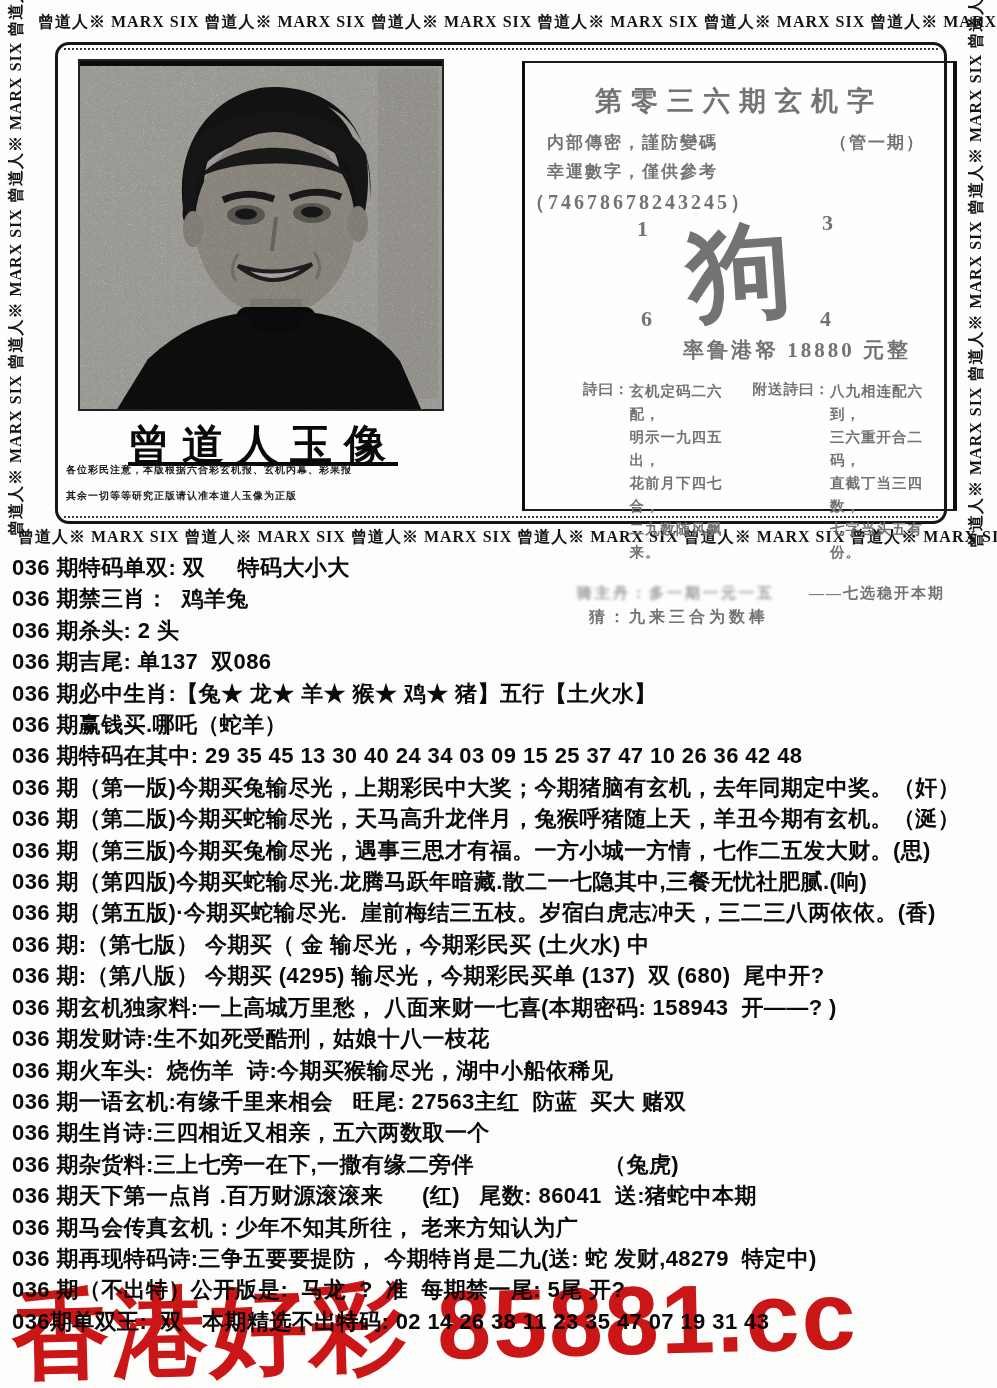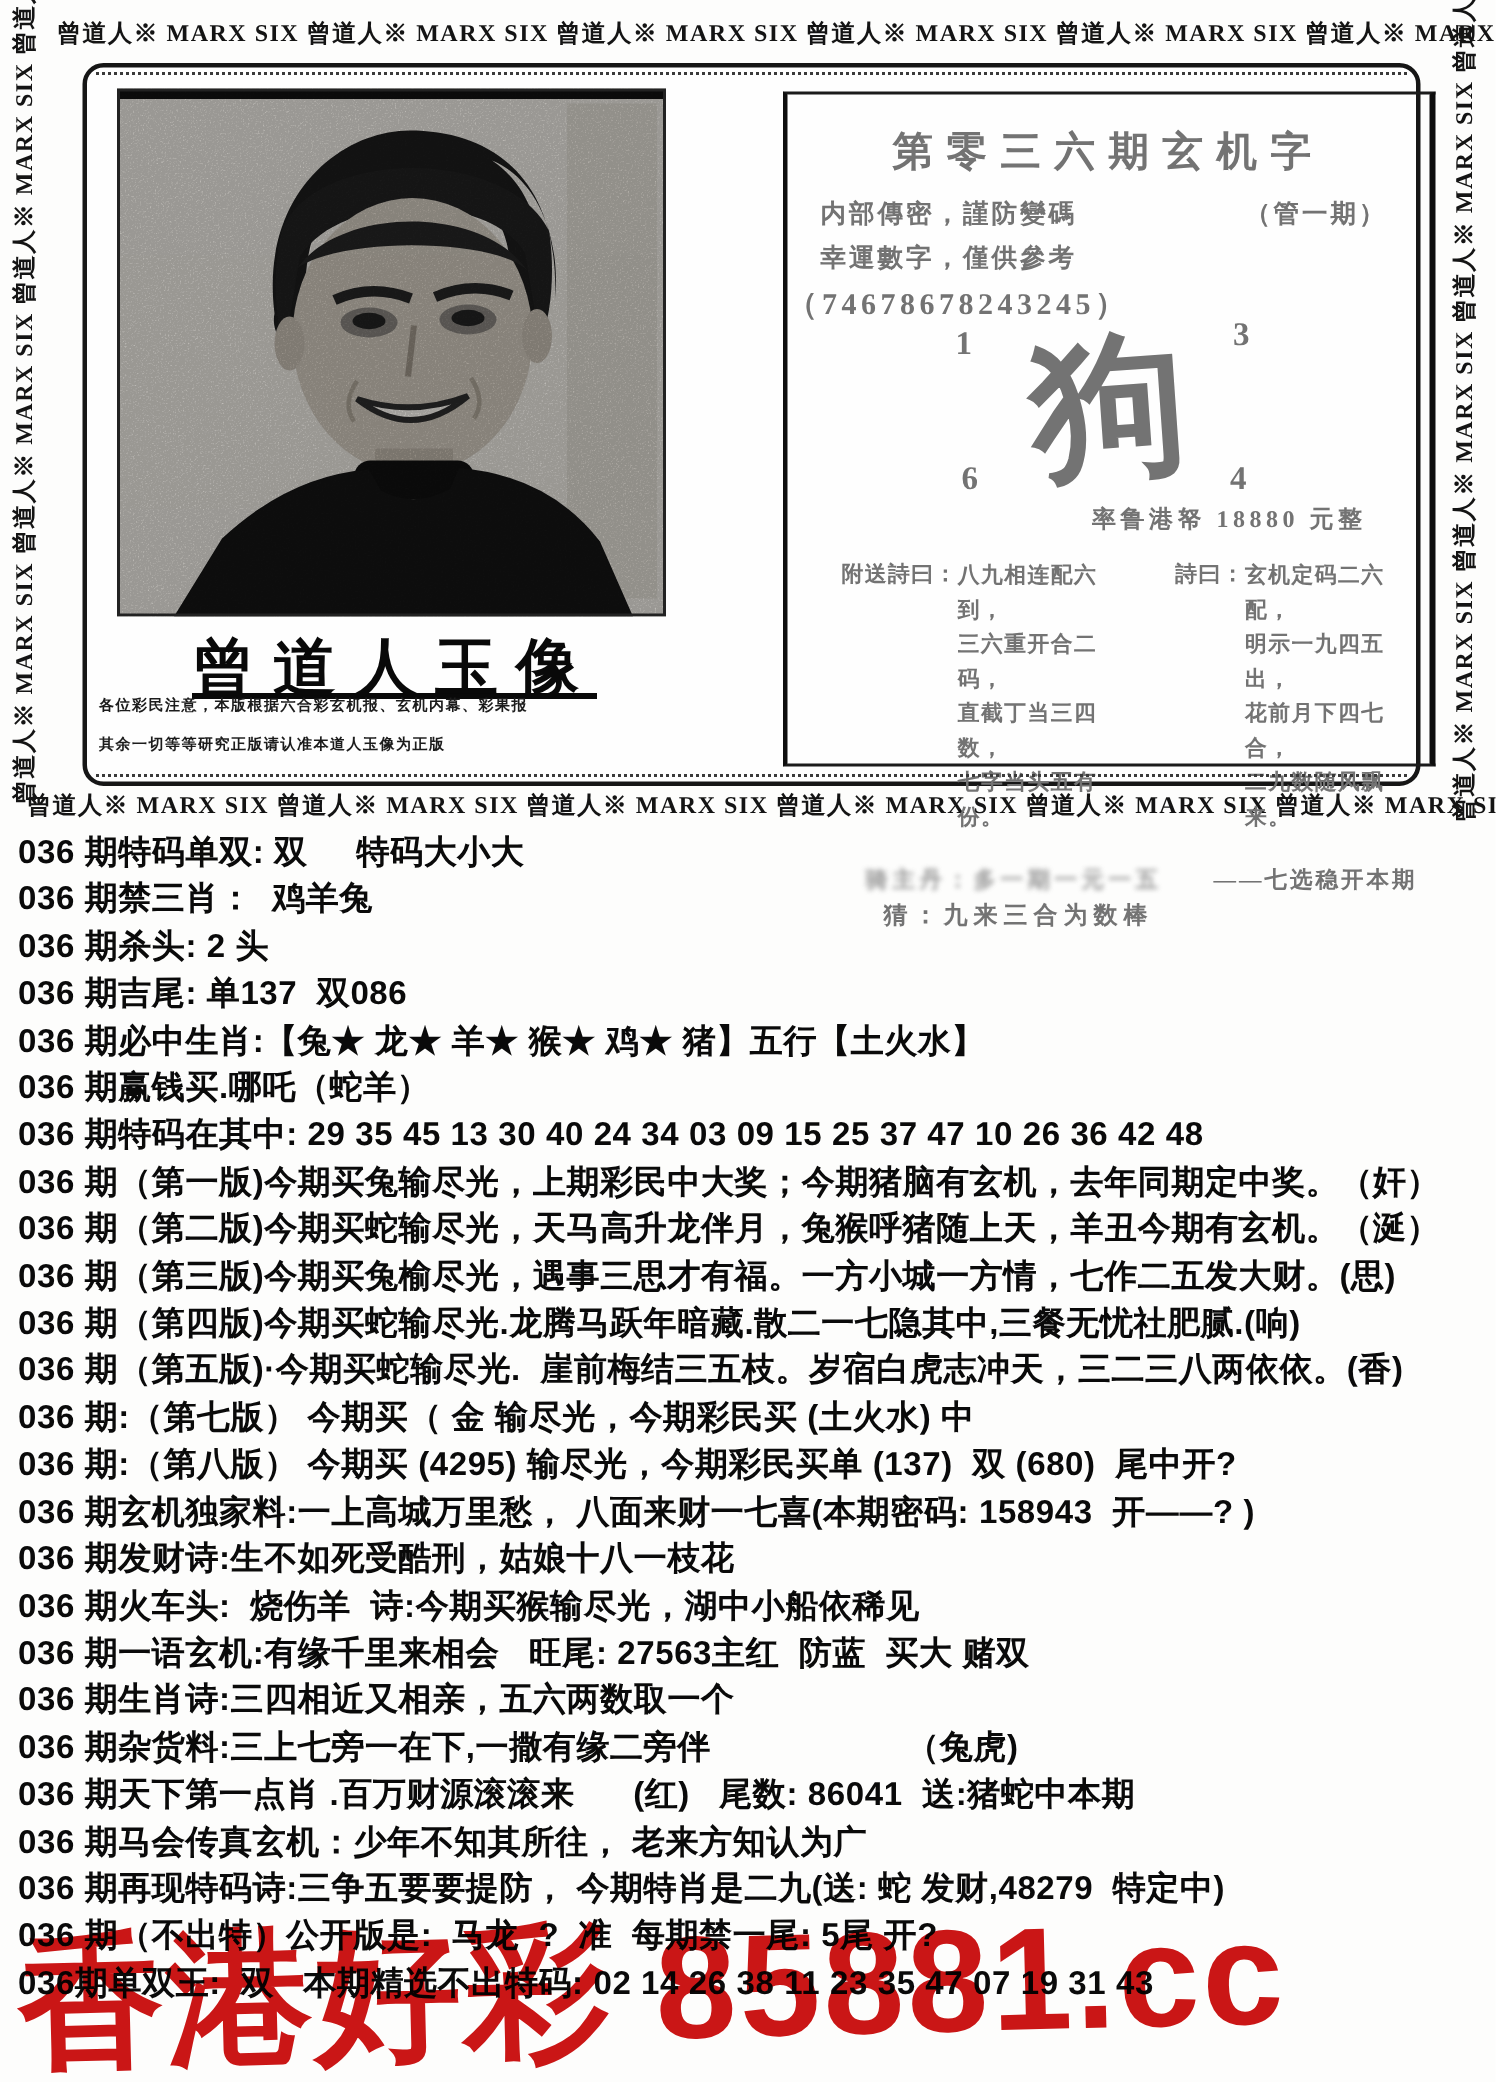--- a/index.html
+++ b/index.html
@@ -38,21 +38,21 @@
                letter-spacing:9px;}
   .panel-row{display:flex;justify-content:space-between;padding:0 28px 0 22px;
              font-size:17px;font-weight:bold;margin-top:12px;letter-spacing:2px;}
   #panel-line2{margin-top:6px;padding:0 22px;font-size:17px;font-weight:bold;letter-spacing:2px;}
   #lucky{margin-top:6px;text-align:left;font-size:20px;font-weight:bold;letter-spacing:3px;}
   #zodiac-box{position:relative;width:200px;height:110px;margin:2px auto 0;}
   #zodiac{position:absolute;left:50%;top:50%;transform:translate(-50%,-50%) rotate(-4deg);
           font-size:104px;font-weight:bold;line-height:1;}
   .corner{position:absolute;font-size:22px;font-weight:bold;font-family:"Liberation Serif",serif;}
   #c1{left:-2px;top:-2px;} #c3{right:6px;top:-8px;} #c6{left:2px;bottom:-4px;} #c4{right:8px;bottom:-4px;}
-  #price{margin-top:8px;text-align:right;padding-right:42px;font-size:16px;font-weight:bold;
+  #price{margin-top:8px;text-align:right;padding-right:42px;font-size:21px;font-weight:bold;
          letter-spacing:3px;}
   #poems{display:flex;margin-top:16px;padding-left:36px;font-size:14.5px;font-weight:bold;}
   .poem{display:flex;}
   .poem-label{white-space:nowrap;letter-spacing:1px;}
   .poem-lines div{line-height:23px;letter-spacing:1px;}
   #poem-right{margin-left:22px;}
   #panel-footer{display:flex;margin-top:20px;padding-left:52px;font-size:15px;font-weight:bold;}
   #blurred{filter:blur(1.7px);opacity:.7;letter-spacing:3px;}
   #footer-right{margin-left:34px;letter-spacing:2px;}
   #guess{margin-top:4px;padding-left:64px;font-size:16px;font-weight:bold;letter-spacing:4px;}
@@ -137,38 +137,38 @@
       <span class="corner" id="c1">1</span>
       <span class="corner" id="c3">3</span>
       <span id="zodiac">狗</span>
       <span class="corner" id="c6">6</span>
       <span class="corner" id="c4">4</span>
     </div>
 
     <div id="price">率鲁港帑 18880 元整</div>
 
     <div id="poems">
+      <div class="poem" id="poem-right">
+        <span class="poem-label">詩曰：</span>
+        <div class="poem-lines">
+
+        <div>玄机定码二六配，</div>
+            <div>明示一九四五出，</div>
+            <div>花前月下四七合，</div>
+            <div>二九数随风飘来。</div>
+          </div>
+      </div>
       <div class="poem" id="poem-left">
         <span class="poem-label">附送詩曰：</span>
         <div class="poem-lines">
 
         <div>八九相连配六到，</div>
             <div>三六重开合二码，</div>
             <div>直截丁当三四数，</div>
             <div>七字当头五有份。</div>
-          </div>
-      </div>
-      <div class="poem" id="poem-right">
-        <span class="poem-label">詩曰：</span>
-        <div class="poem-lines">
-
-        <div>玄机定码二六配，</div>
-            <div>明示一九四五出，</div>
-            <div>花前月下四七合，</div>
-            <div>二九数随风飘来。</div>
           </div>
       </div>
     </div>
 
     <div id="panel-footer">
       <span id="blurred">骑主丹：多一期一元一五</span>
       <span id="footer-right">——七选稳开本期</span>
     </div>
     <div id="guess">猜：九来三合为数棒</div>
   </div>

